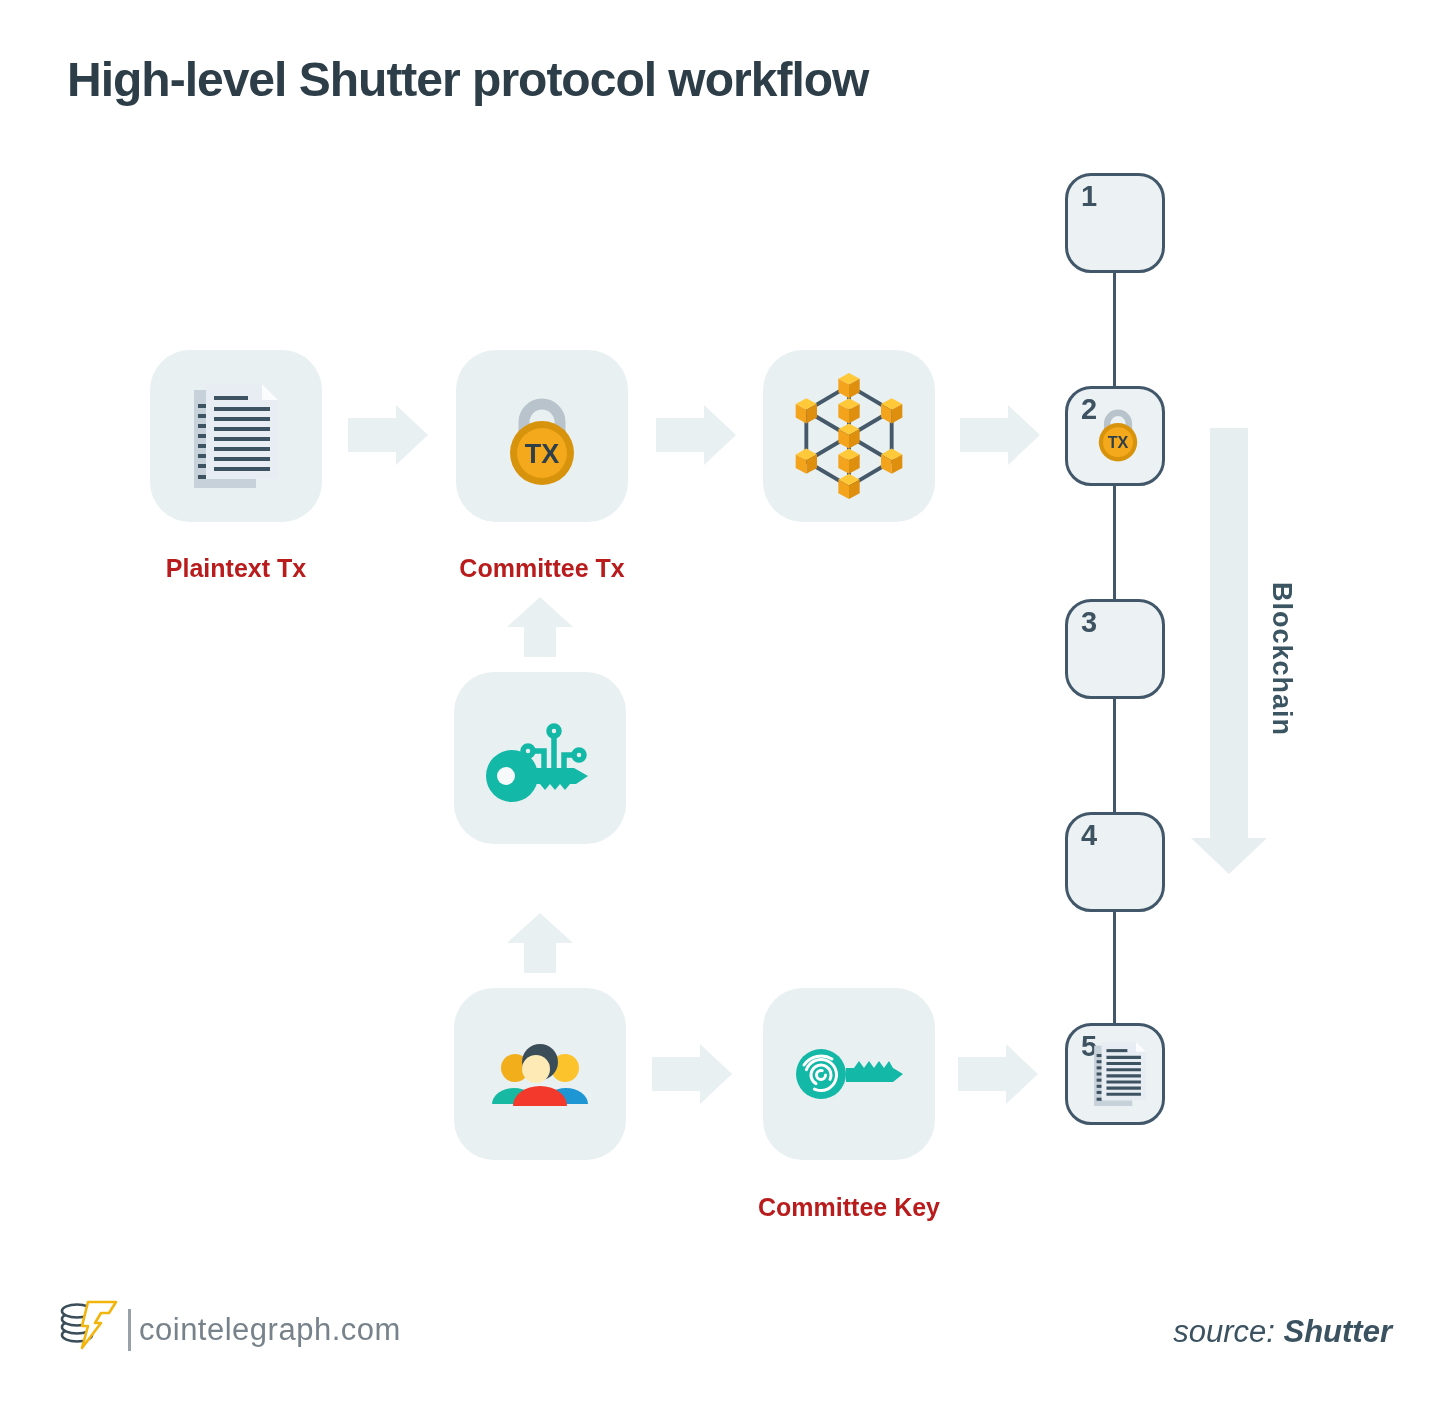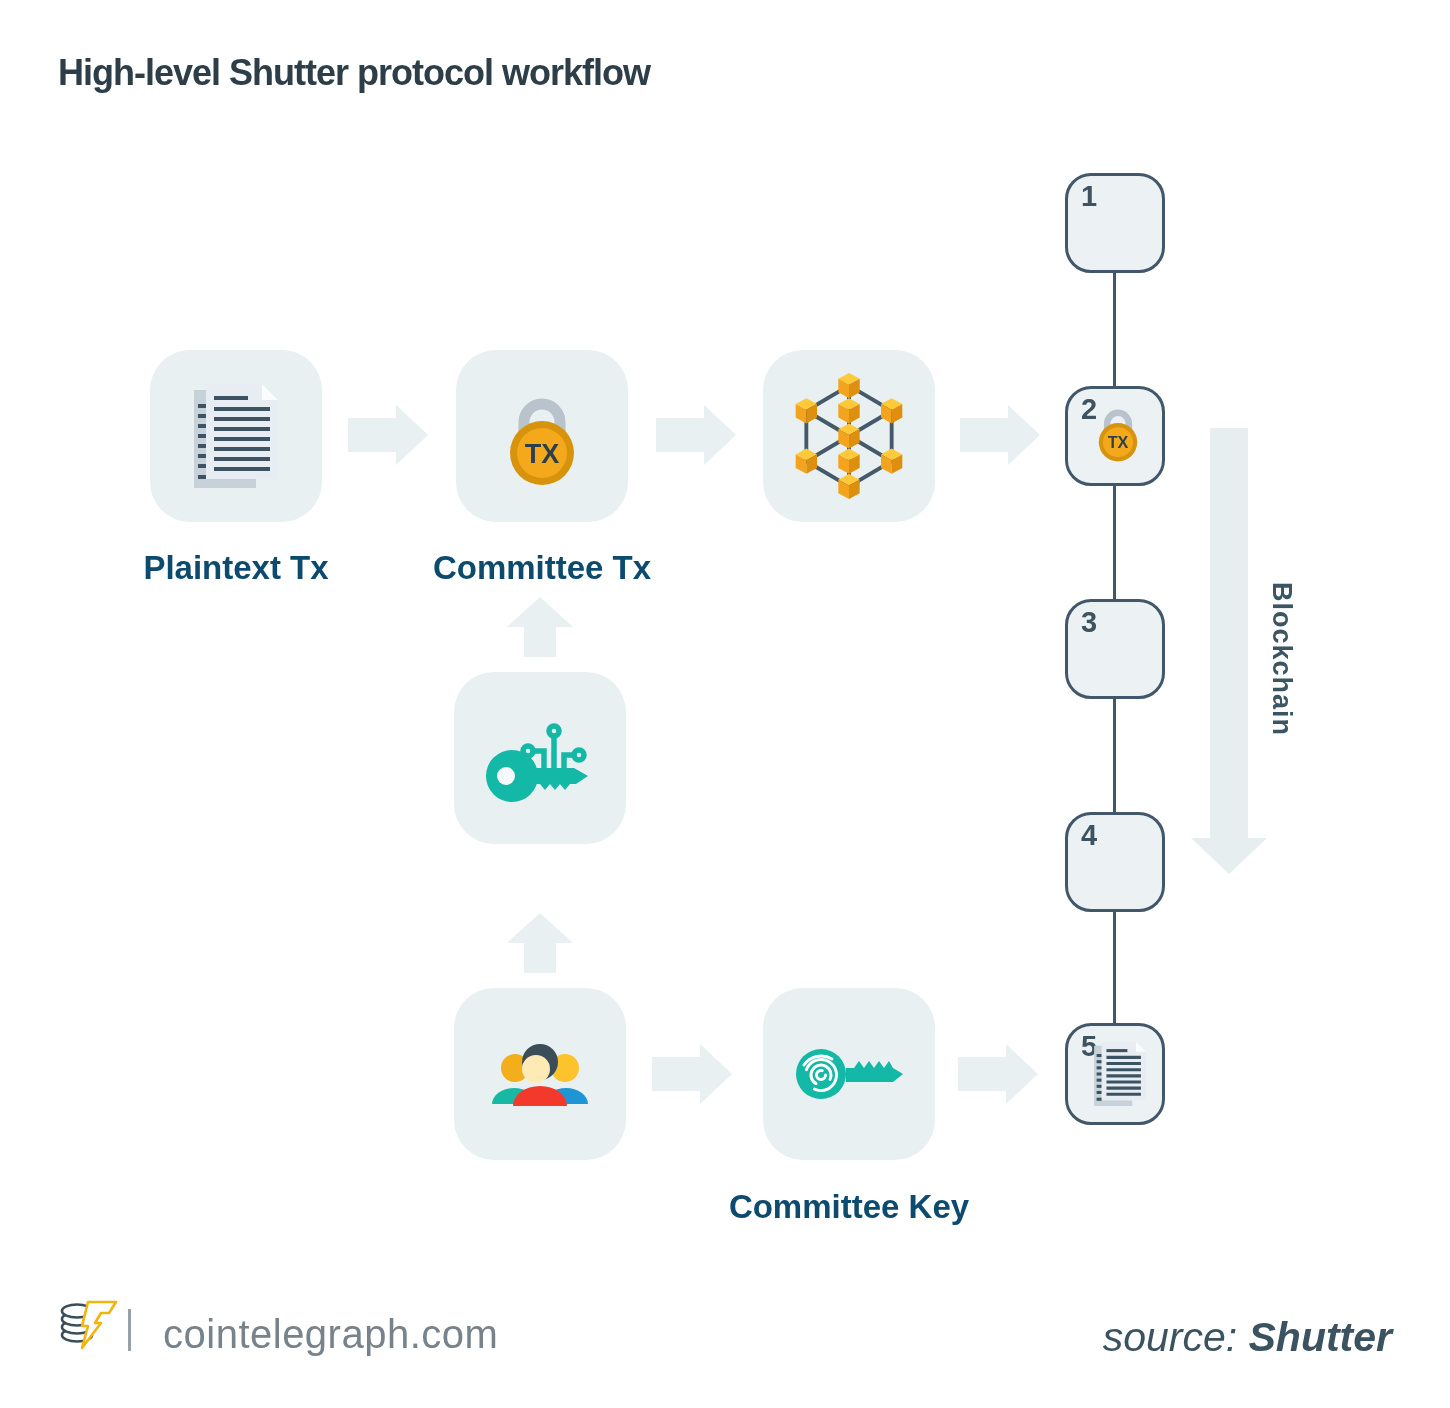--- a/index.html
+++ b/index.html
@@ -1,33 +1,33 @@
 <!DOCTYPE html>
 <html><head>
 <meta charset="utf-8">
 <style>
   html,body{margin:0;padding:0;background:#ffffff;}
   #canvas{position:relative;width:1450px;height:1408px;background:#ffffff;overflow:hidden;
           font-family:"Liberation Sans", sans-serif;}
-  .title{position:absolute;left:58px;top:52px;font-size:36px;font-weight:bold;
+  .title{position:absolute;left:67px;top:52px;font-size:48px;font-weight:bold;
          letter-spacing:-1px;color:#2d3e49;}
   .tile{position:absolute;width:172px;height:172px;border-radius:40px;background:#e8f0f1;
         display:flex;align-items:center;justify-content:center;}
-  .lbl{position:absolute;font-size:33px;line-height:34px;font-weight:bold;color:#0c4a6e;
+  .lbl{position:absolute;font-size:25px;line-height:34px;font-weight:bold;color:#b91c1c;
        text-align:center;}
   .block{position:absolute;left:1065px;width:100px;height:100px;box-sizing:border-box;
          background:#ecf2f4;border:3px solid #42586a;border-radius:26px;}
   .blocknum{position:absolute;top:4px;left:13px;font-size:29px;font-weight:bold;color:#3e5361;}
   .vline{position:absolute;left:1113px;width:3px;background:#42586a;}
   .arr{position:absolute;}
   .bclabel{position:absolute;left:1266px;top:582px;height:160px;writing-mode:vertical-rl;
            font-size:27px;font-weight:bold;color:#3b5563;letter-spacing:1px;}
   .f-divider{position:absolute;left:128px;top:1309px;width:3px;height:42px;background:#98a1a8;}
-  .f-site{position:absolute;left:163px;top:1312px;font-size:40px;color:#77828b;letter-spacing:0.5px;}
-  .f-source{position:absolute;right:58px;top:1314px;font-size:41px;font-style:italic;color:#3b5260;}
+  .f-site{position:absolute;left:139px;top:1312px;font-size:31px;color:#77828b;letter-spacing:0.5px;}
+  .f-source{position:absolute;right:58px;top:1314px;font-size:31px;font-style:italic;color:#3b5260;}
   .f-source b{font-weight:bold;}
   svg{display:block;}
 </style>
 </head>
 <body>
 
 <div id="canvas">
 
   <div class="title">High-level Shutter protocol workflow</div>
 

